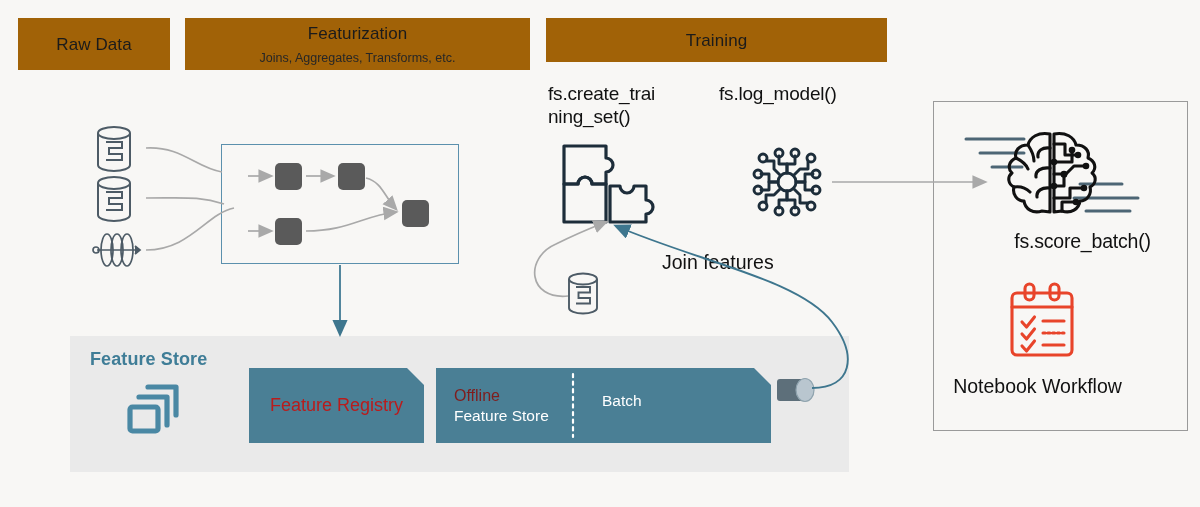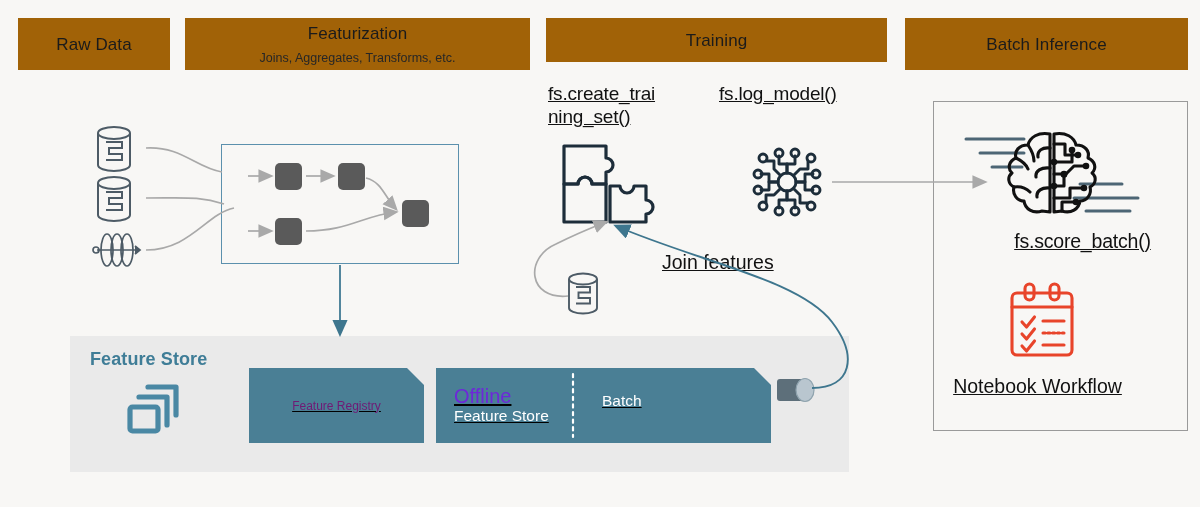--- a/index.html
+++ b/index.html
@@ -4,21 +4,21 @@
 <style>
   html,body{margin:0;padding:0;}
   body{
     width:1200px;height:507px;
     background:#f8f7f5;
     font-family:"Liberation Sans","DejaVu Sans",sans-serif;
     overflow:hidden;
     position:relative;
   }
   .stage{position:absolute;left:0;top:0;width:1200px;height:507px;}
-  .abs{position:absolute;text-decoration:underline;}
+  .abs{position:absolute;}
 
   
   .hdr{
     position:absolute;
     background:#a16207;
     display:flex;flex-direction:column;
     align-items:center;justify-content:center;
     color:#1b1b1b;
   }
   .hdr .t1{font-size:17px;line-height:21px;letter-spacing:.1px;}
@@ -59,53 +59,50 @@
 
   <div class="hdr" style="left:185px;top:18px;width:345px;height:52px;">
     <div class="t1">Featurization</div>
     <div class="t2">Joins, Aggregates, Transforms, etc.</div>
   </div>
 
   <div class="hdr" style="left:546px;top:18px;width:341px;height:44px;">
     <div class="t1">Training</div>
   </div>
 
-  <div class="hdr" style="left:905px;top:18px;width:283px;height:52px;">
-    <div class="t1">Batch Inference</div>
-  </div>
 
   <div id="fs-band"></div>
   <div id="fs-title">Feature Store</div>
 
   <div class="abs" style="left:126px;top:383px;">
     <svg class="ic" width="58" height="52" viewBox="0 0 58 52">
       <g fill="none" stroke="#4a88a4" stroke-width="5.2" stroke-linejoin="round" stroke-linecap="round">
         <path d="M22 4 H50 V32"></path>
         <path d="M13 14 H41 V42"></path>
         <rect x="4" y="24" width="28" height="24" rx="2.5"></rect>
       </g>
     </svg>
   </div>
 
   <div class="abs" style="left:249px;top:368px;width:175px;height:75px;">
     <svg class="ic" width="175" height="75" viewBox="0 0 175 75" style="position:absolute;left:0;top:0;">
       <path d="M0 0 H158 L175 17 V75 H0 Z" fill="#4a7f95"></path>
     </svg>
     <div class="abs" style="left:0;top:0;width:175px;height:75px;display:flex;align-items:center;justify-content:center;">
-      <span class="txt" style="color:#701a75;font-size:12px;">Feature Registry</span>
+      <span class="txt" style="color:#b91c1c;font-size:18px;">Feature Registry</span>
     </div>
   </div>
 
   <div class="abs" style="left:436px;top:368px;width:335px;height:75px;">
     <svg class="ic" width="335" height="75" viewBox="0 0 335 75" style="position:absolute;left:0;top:0;">
       <path d="M0 0 H318 L335 17 V75 H0 Z" fill="#4a7f95"></path>
       <line x1="137" y1="6" x2="137" y2="69" stroke="#ffffff" stroke-width="2.2" stroke-dasharray="3.2 4.4" stroke-linecap="round"></line>
     </svg>
     <div class="abs" style="left:18px;top:0;width:120px;height:75px;display:flex;flex-direction:column;justify-content:center;">
-      <span class="txt" style="color:#6d28d9;font-size:20px;line-height:20px;">Offline</span>
+      <span class="txt" style="color:#7f1d1d;font-size:16px;line-height:20px;">Offline</span>
       <span class="txt" style="color:#fff;font-size:15.5px;line-height:20px;">Feature Store</span>
     </div>
     <div class="abs" style="left:166px;top:0;width:165px;height:66px;display:flex;flex-direction:column;justify-content:center;">
       <span class="txt" style="color:#fff;font-size:15.5px;line-height:20px;">Batch</span>
     </div>
   </div>
 
   <div class="abs" style="left:774px;top:373px;">
     <svg class="ic" width="48" height="34" viewBox="0 0 48 34">
       <rect x="3" y="6" width="27" height="22" rx="3" fill="#5d6f7a"></rect>

